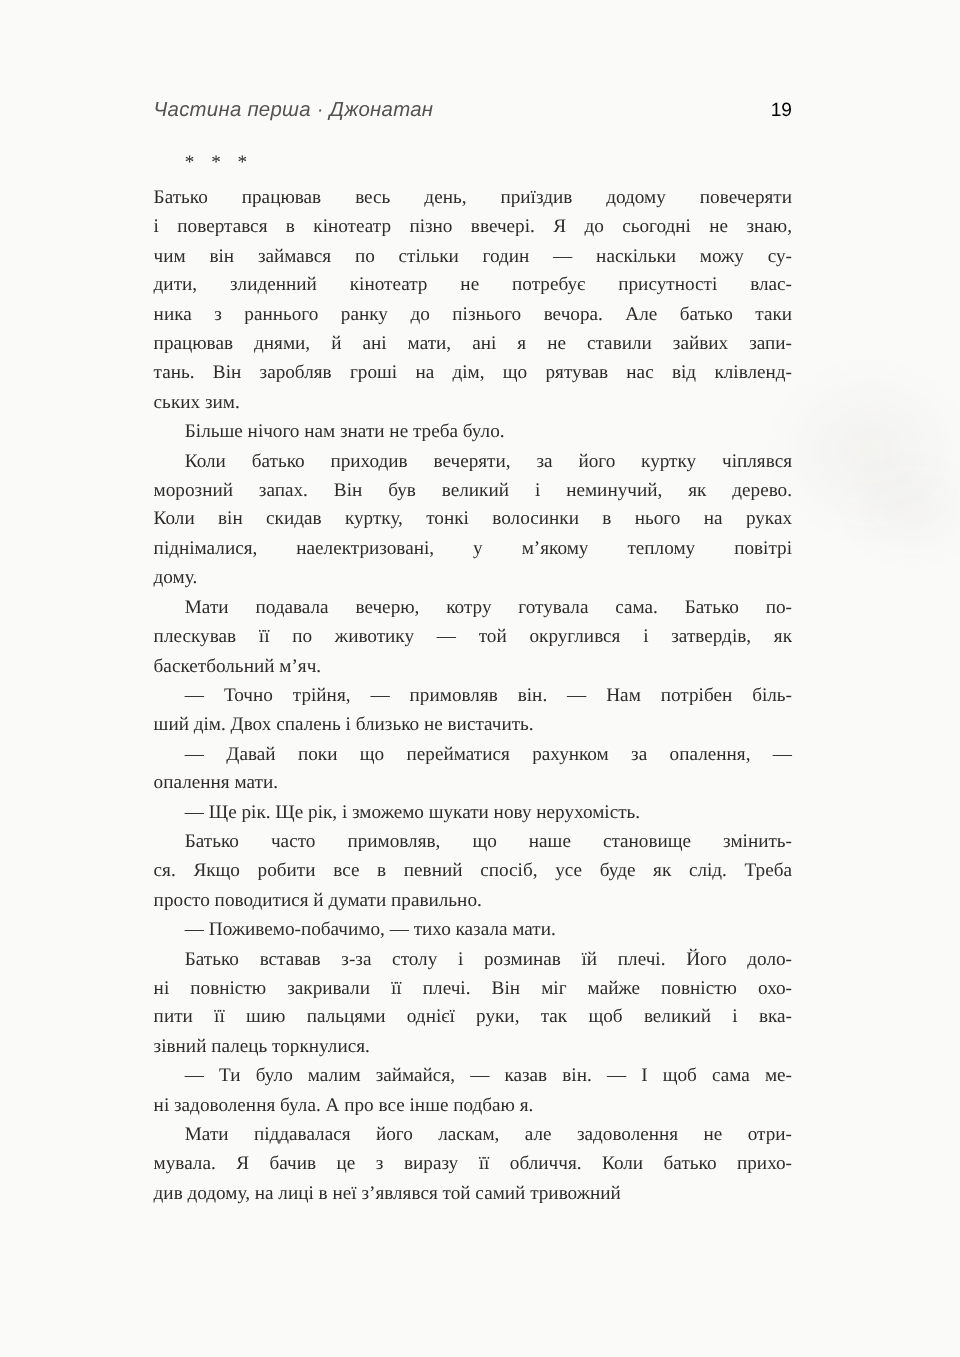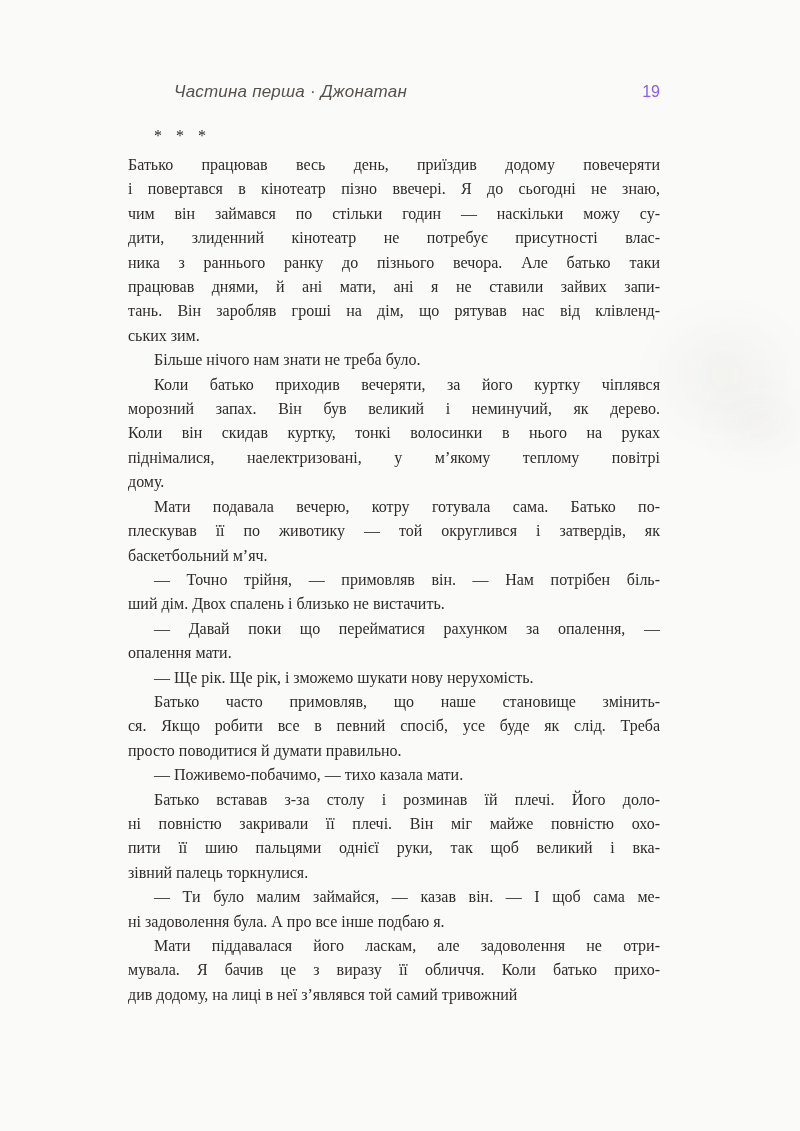--- a/index.html
+++ b/index.html
@@ -45,25 +45,24 @@
     justify-content: space-between;
     align-items: baseline;
     font-family: "Liberation Sans", sans-serif;
     height: 20px;
   }
   .running-title {
     font-style: italic;
     font-size: 17px;
     color: #55524e;
     letter-spacing: 0.2px;
-    margin-left: 46px;
   }
   .folio {
     font-size: 16px;
-    color: #8b5cf6;
+    color: #000000;
     font-style: normal;
   }
 
   .section-break {
     margin-top: 23px;
     padding-left: 26px;
     font-size: 16px;
     letter-spacing: 5px;
     color: #2e2b28;
     height: 22px;

